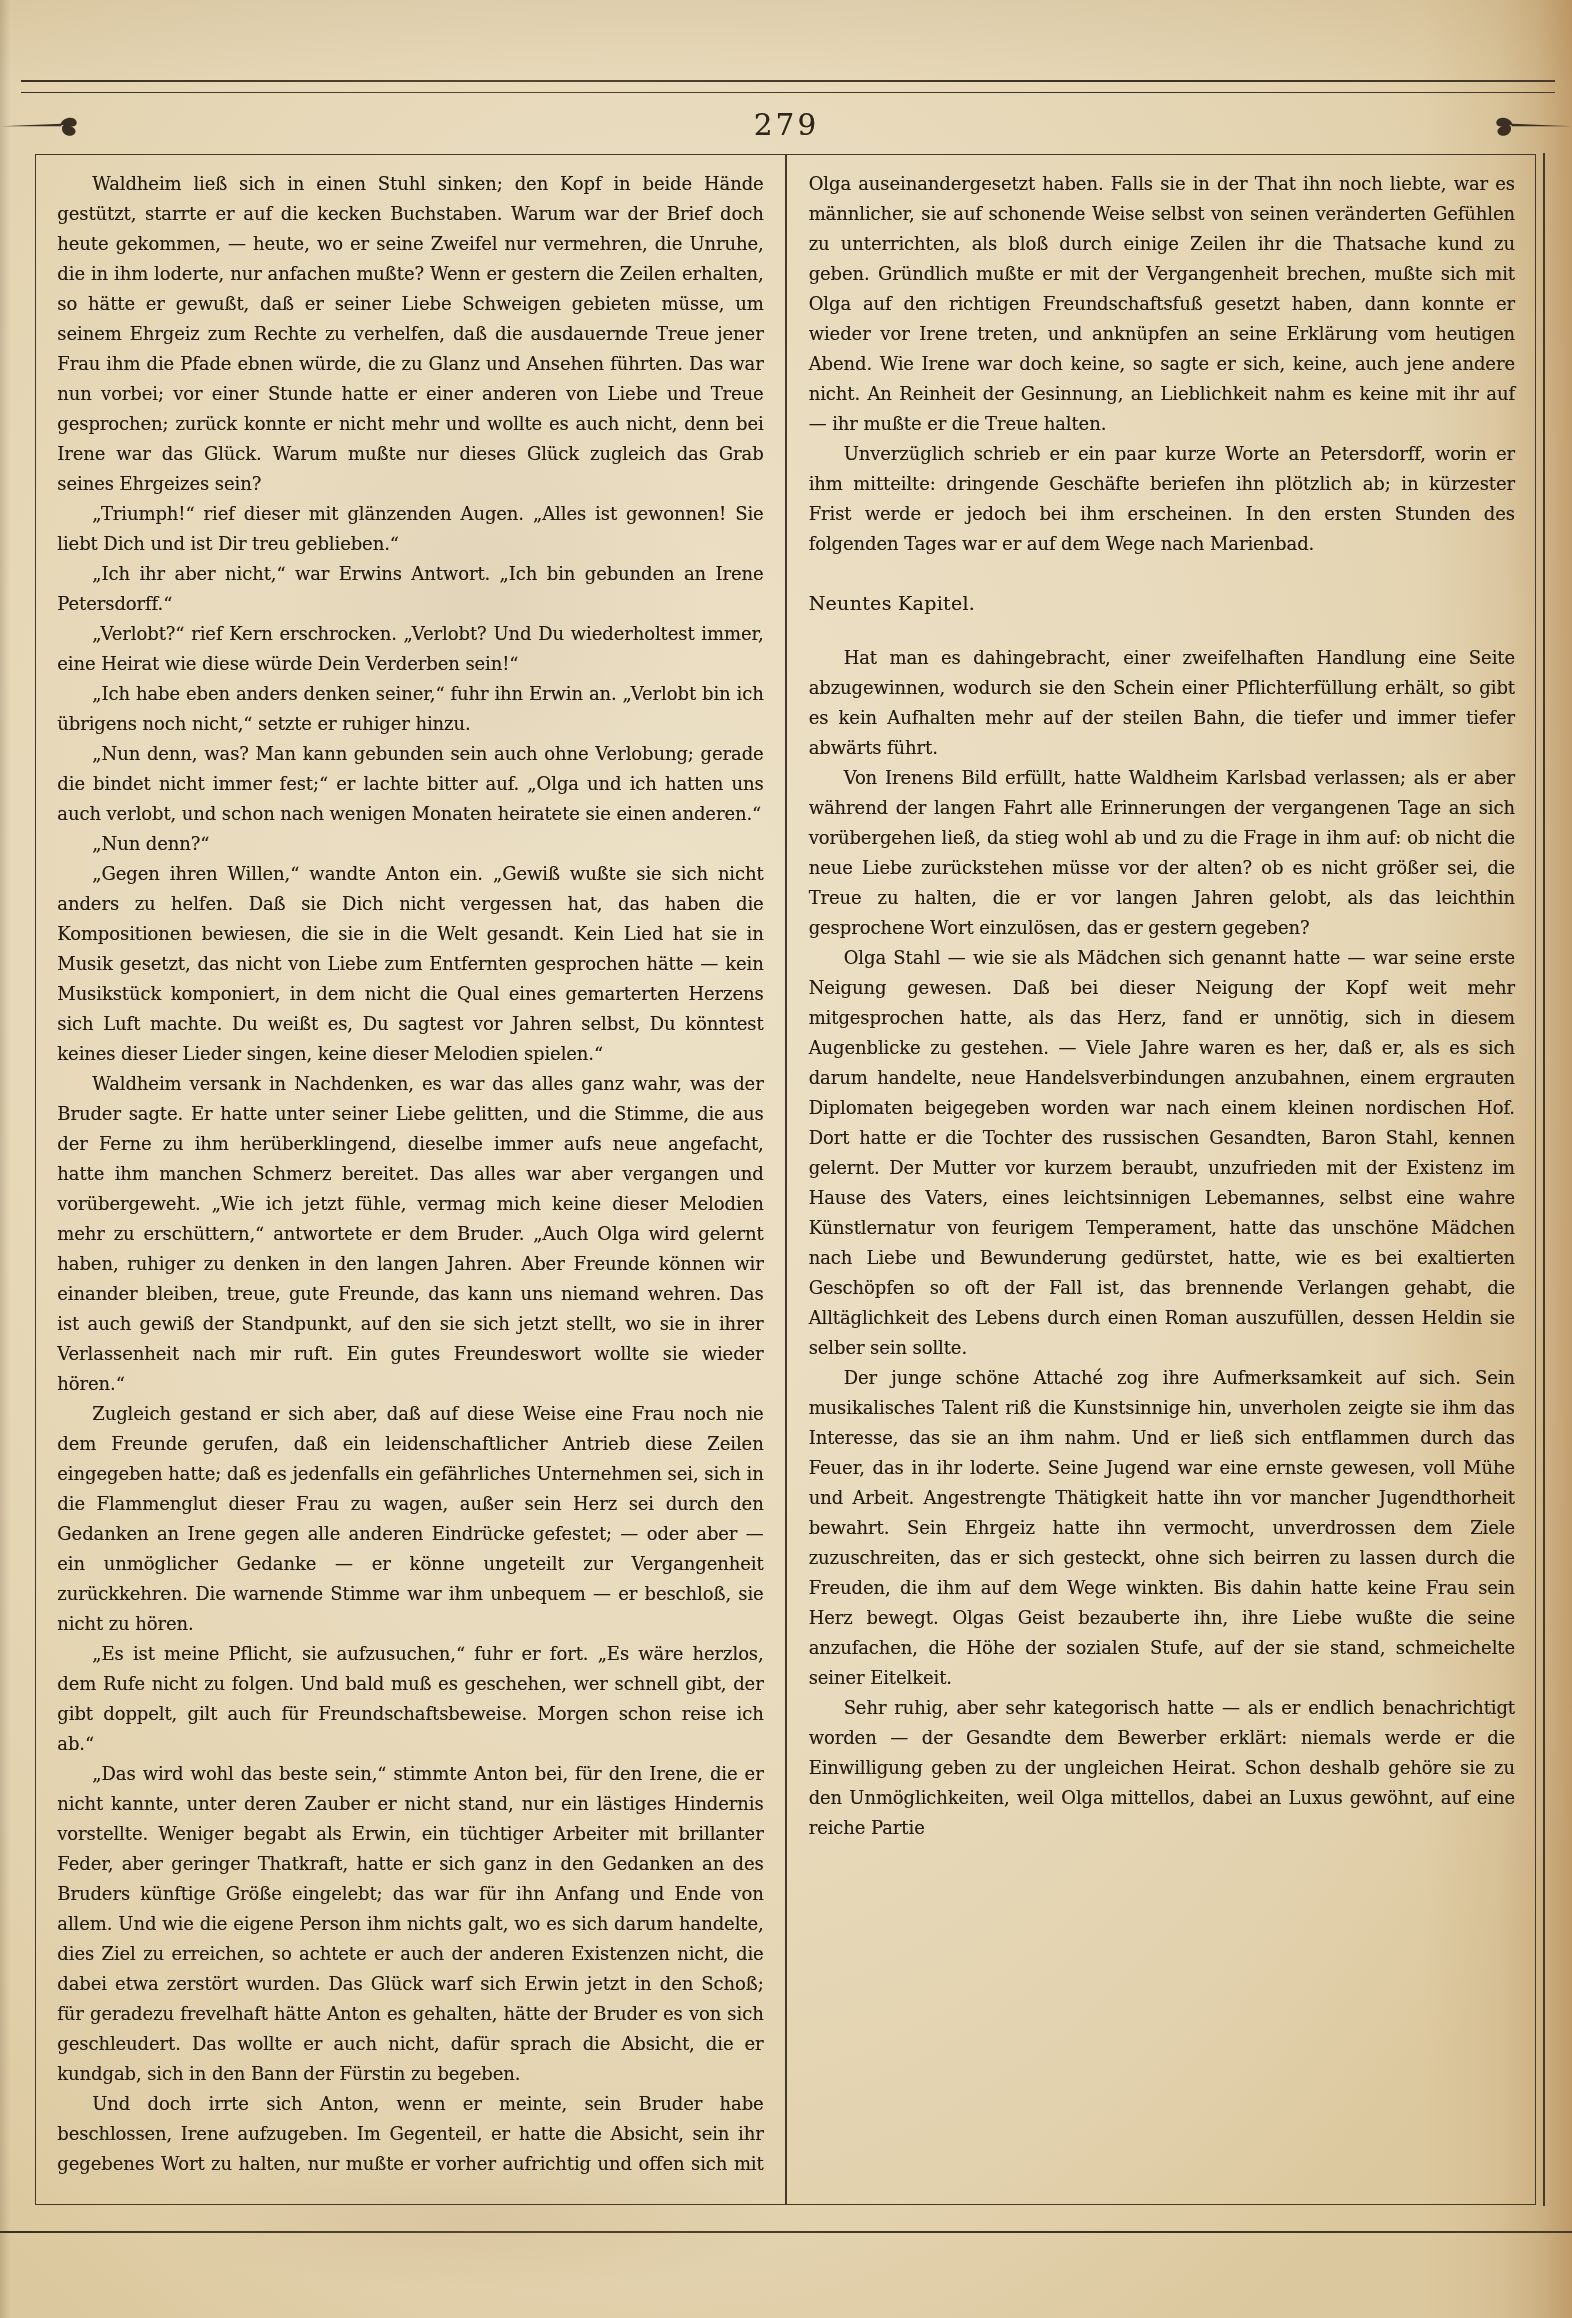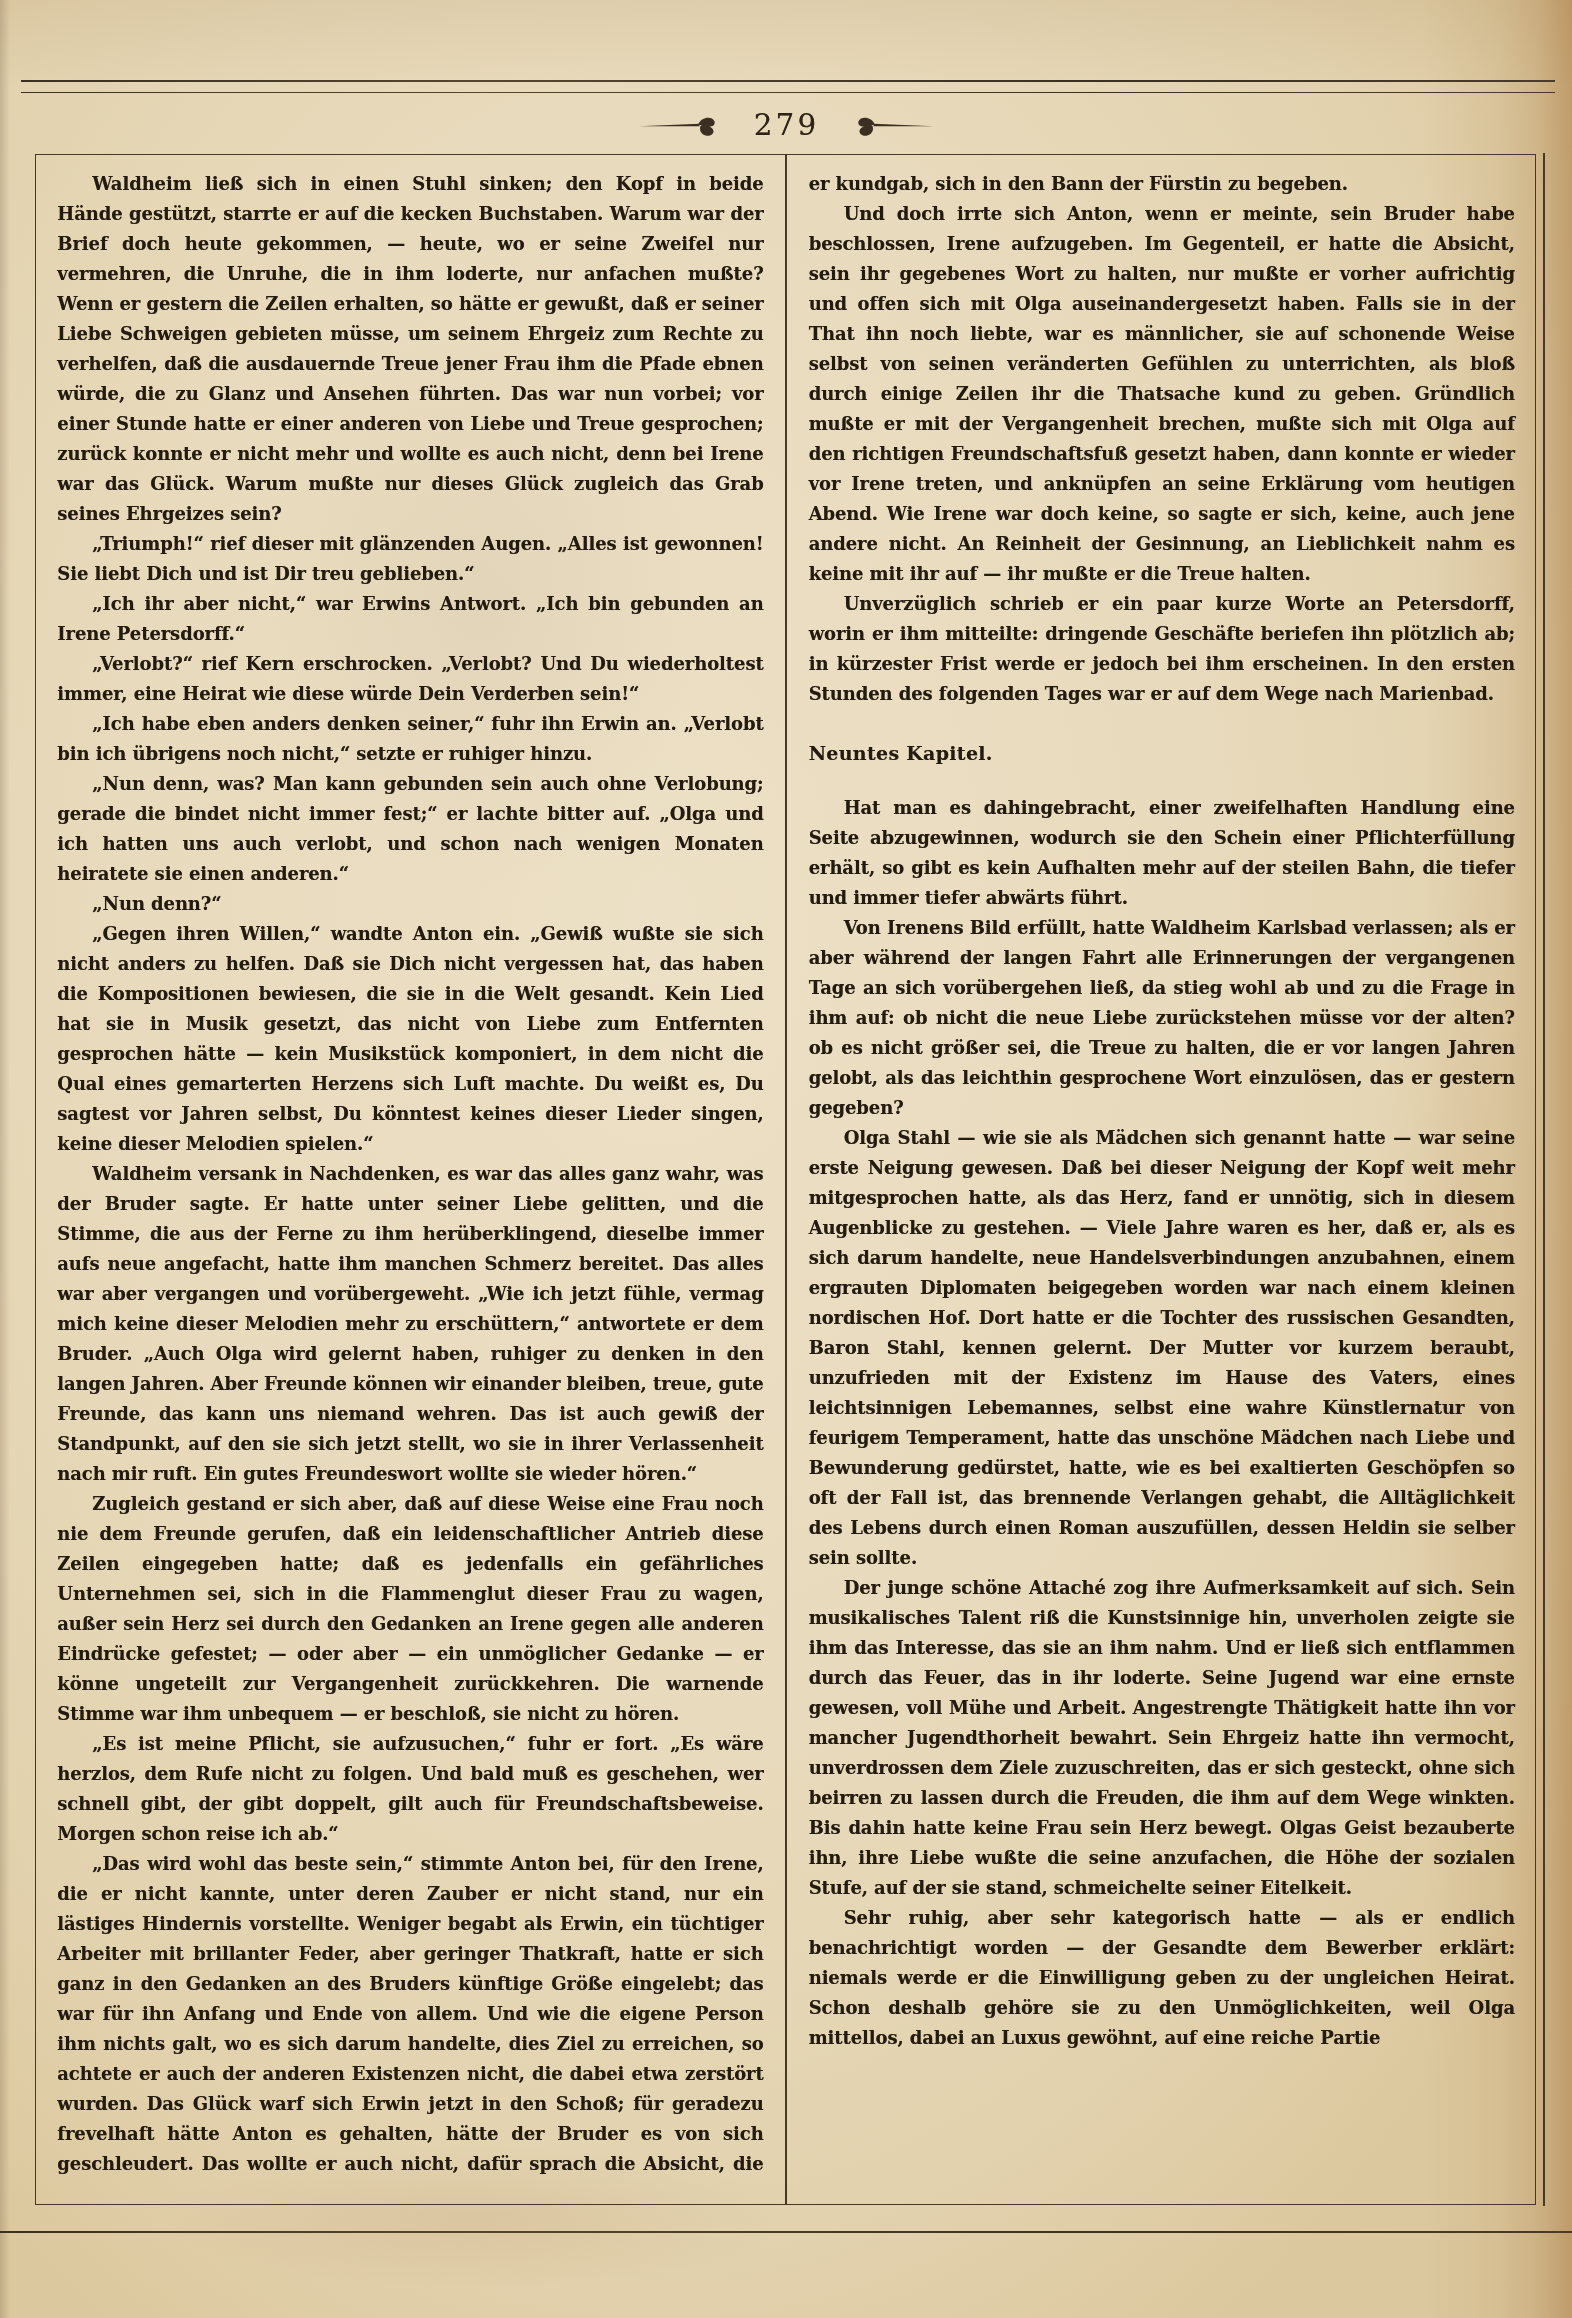--- a/index.html
+++ b/index.html
@@ -23,21 +23,21 @@
   .stain.c{left:264px;top:326px;width:439px;height:565px;
     background:radial-gradient(closest-side, rgba(120,100,70,0.07), rgba(120,100,70,0));}
 
   .rule{position:absolute;background:linear-gradient(to right,#3a2f22,#56462f 30%,#3a2f22 70%,#4a3b29);}
   .rule.top1{left:21.3px;right:17.6px;top:80px;height:1.9px;}
   .rule.top2{left:21.3px;right:17.6px;top:92px;height:1.3px;}
   .rule.bottom-outer{left:0px;right:0px;top:2231px;height:1.9px;}
 
   .page-head{
     position:absolute;left:0;right:0;top:100px;height:50px;
-    display:flex;align-items:center;justify-content:center;gap:22px;
+    display:flex;align-items:center;justify-content:space-between;gap:22px;
     color:#2e2518;
   }
   .page-head .num{
     font-size:29.5px;letter-spacing:3.1px;font-weight:400;
     text-shadow:0 0 0.6px rgba(40,30,18,0.5);
   }
   .fleuron{display:block;fill:#3a2f22;}
   .fleuron.right{transform:scaleX(-1);}
 
   .frame{
@@ -60,21 +60,21 @@
     column-gap:45px;
     column-fill:auto;
     overflow:hidden;
     orphans:1;widows:1;
   }
   .flow p{
     margin:0;
     font-size:18px;
     line-height:30px;
     letter-spacing:-0.1px;
-    font-weight:700;
+    font-weight:400;
     color:#241b10;
     text-align:justify;
     text-indent:35px;
     hyphens:auto;
     -webkit-hyphens:auto;
     text-shadow:0 0 0.6px rgba(36,27,16,0.5);
   }
   .flow .chapter-heading{
     text-align:left;
     text-indent:0;

